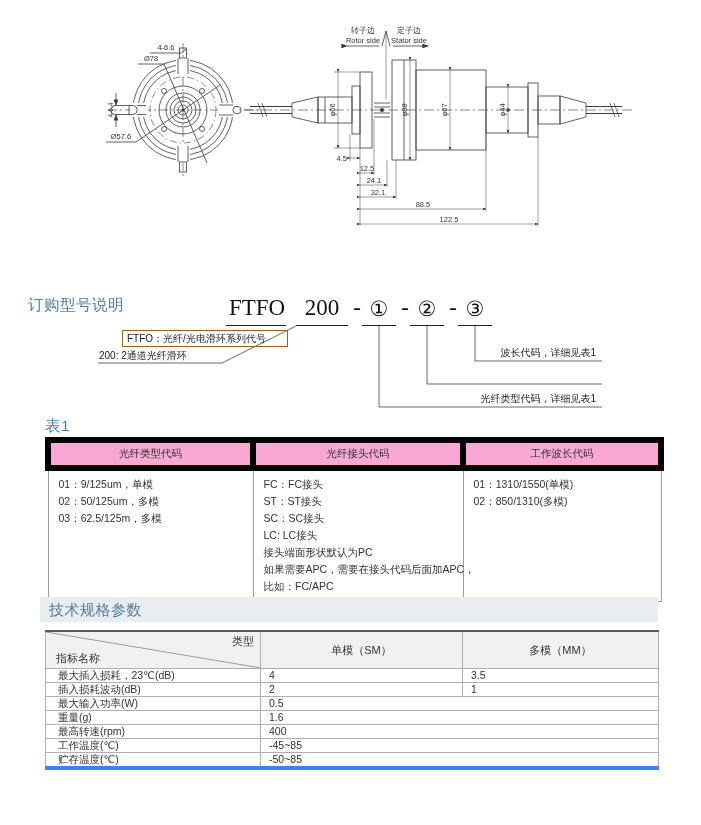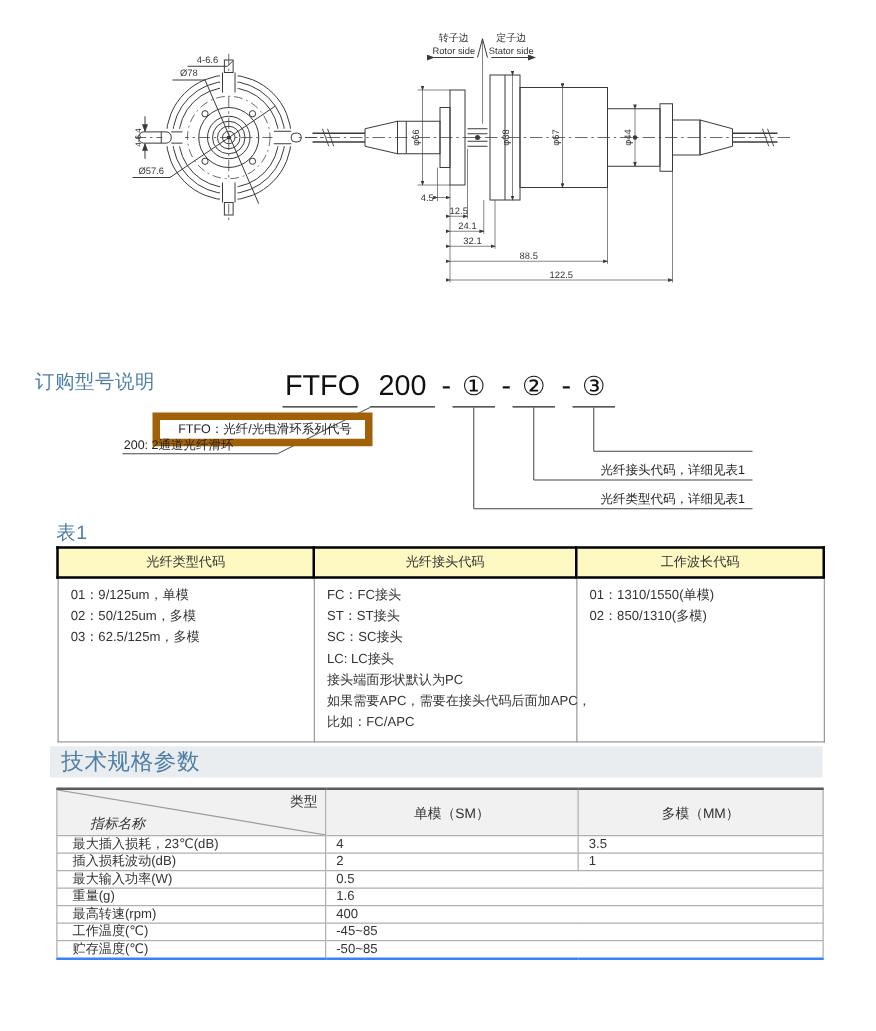--- a/index.html
+++ b/index.html
@@ -2,45 +2,45 @@
 <html><head>
 <meta charset="utf-8">
 <style>
   html,body{margin:0;padding:0;background:#fff;}
   .page{position:relative;width:701px;height:825px;background:#fff;overflow:hidden;
         font-family:"Liberation Sans","DejaVu Sans",sans-serif;color:#333;}
   .abs{position:absolute;}
   
   .sec-heading{position:absolute;color:#4e7ea6;font-size:15.5px;font-weight:500;letter-spacing:.5px;}
   .spec-bar{position:absolute;left:40px;top:597px;width:618px;height:25px;background:#e9edf0;}
-  .spec-bar span{display:block;line-height:25px;padding-left:9px;color:#4e7ea6;font-size:18px;font-weight:500;letter-spacing:.5px;}
+  .spec-bar span{display:block;line-height:25px;padding-left:9px;color:#4e7ea6;font-size:15px;font-weight:500;letter-spacing:.5px;}
   
-  .mp{position:absolute;top:295px;font-size:23px;font-weight:500;color:#111;text-align:center;}
+  .mp{position:absolute;top:295px;font-size:23px;font-weight:500;color:#111;text-align:center;font-family:Liberation Serif, serif;}
   .mp.circ{font-size:21px;font-weight:400;padding-top:2px;}
   .ul{position:absolute;top:325px;height:0;border-top:1.4px solid #222;}
-  .note-box{position:absolute;left:122px;top:330px;width:160px;height:15px;border:6px solid #a16207;
-            font-size:10px;line-height:15px;padding-left:4px;color:#222;white-space:nowrap;text-align:center;}
+  .note-box{position:absolute;left:122px;top:330px;width:160px;height:15px;border:1px solid #a16207;
+            font-size:10px;line-height:15px;padding-left:4px;color:#222;white-space:nowrap;}
   .note2{position:absolute;left:99px;top:349px;font-size:10px;color:#222;white-space:nowrap;}
   .rl{position:absolute;left:396px;width:200px;text-align:right;font-size:10px;color:#222;white-space:nowrap;}
   
   table{border-collapse:collapse;table-layout:fixed;}
   .t1{position:absolute;left:45px;top:437px;width:613px;font-size:10.5px;color:#333;}
-  .t1 th{background:#fef9c3;border:2px solid #000000;font-weight:400;height:20px;font-size:10.5px;}
+  .t1 th{background:#f9a8d4;border:6px solid #000000;font-weight:400;height:20px;font-size:10.5px;}
   .t1 td{border:1px solid #9b9b9b;vertical-align:top;padding:5px 10px 6px 10px;}
   .t1 .tl{line-height:17px;white-space:nowrap;}
   .spec{position:absolute;left:45px;top:630px;width:613px;font-size:10.5px;color:#333;}
   .spec th{background:#f1f1f1;border:1px solid #b0b0b0;font-weight:400;height:36px;font-size:11px;padding:0;}
   .spec td{border:1px solid #b0b0b0;height:13px;padding:0 0 0 8px;line-height:13px;white-space:nowrap;}
   .spec td.lbl{padding-left:12px;}
   .spec tr.top-b th{border-top:2px solid #5a5a5a;}
-  .spec tr.bot-b td{border-bottom:2px solid #3b82f6;}
+  .spec tr.bot-b td{border-bottom:4px solid #3b82f6;}
   .spec td.ctr{text-align:center;padding-left:0;}
   .corner{position:relative;height:36px;}
   .corner .c-top{position:absolute;right:6px;top:2px;}
-  .corner .c-bot{position:absolute;left:26px;bottom:2px;font-style:italic;}
+  .corner .c-bot{position:absolute;left:10px;bottom:2px;}
   .corner svg{position:absolute;left:0;top:0;}
   svg text{font-family:"Liberation Sans","DejaVu Sans",sans-serif;}
 </style>
 </head>
 <body>
 
 <div class="page">
 
   <svg class="abs" style="left:30px;top:15px;" width="660" height="235" viewBox="0 0 660 235">
     <defs>
@@ -216,21 +216,21 @@
       <polyline points="98,363 222,363 296,326"></polyline>
       <polyline points="379,326 379,407 602,407"></polyline>
       <polyline points="427,326 427,384 602,384"></polyline>
       <polyline points="475,326 475,361 602,361"></polyline>
     </g>
   </svg>
 
   <div class="note-box">FTFO：光纤/光电滑环系列代号</div>
   <div class="note2">200: 2通道光纤滑环</div>
 
-  <div class="rl" style="top:369px;">光纤接头代码，详细见表1</div>
+  <div class="rl" style="top:346px;">波长代码，详细见表1</div>
   <div class="rl" style="top:392px;">光纤类型代码，详细见表1</div>
 
   <div class="sec-heading" style="left:45px;top:416px;">表1</div>
 
   <table class="t1">
     <colgroup>
         <col style="width:205px">
         <col style="width:210px">
         <col style="width:198px">
       </colgroup>

